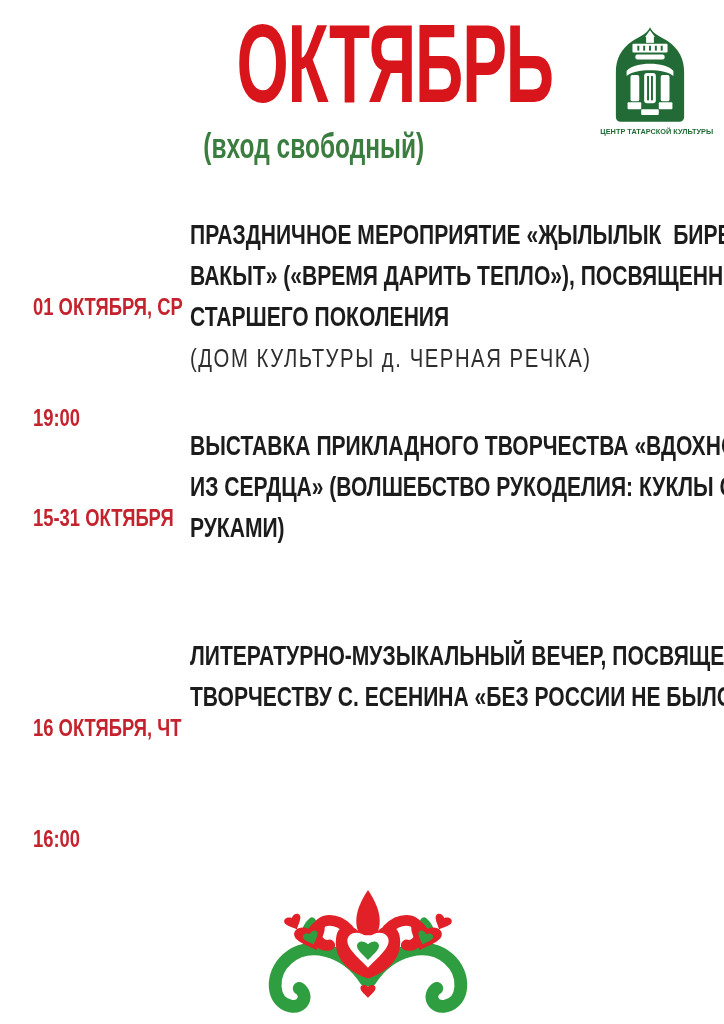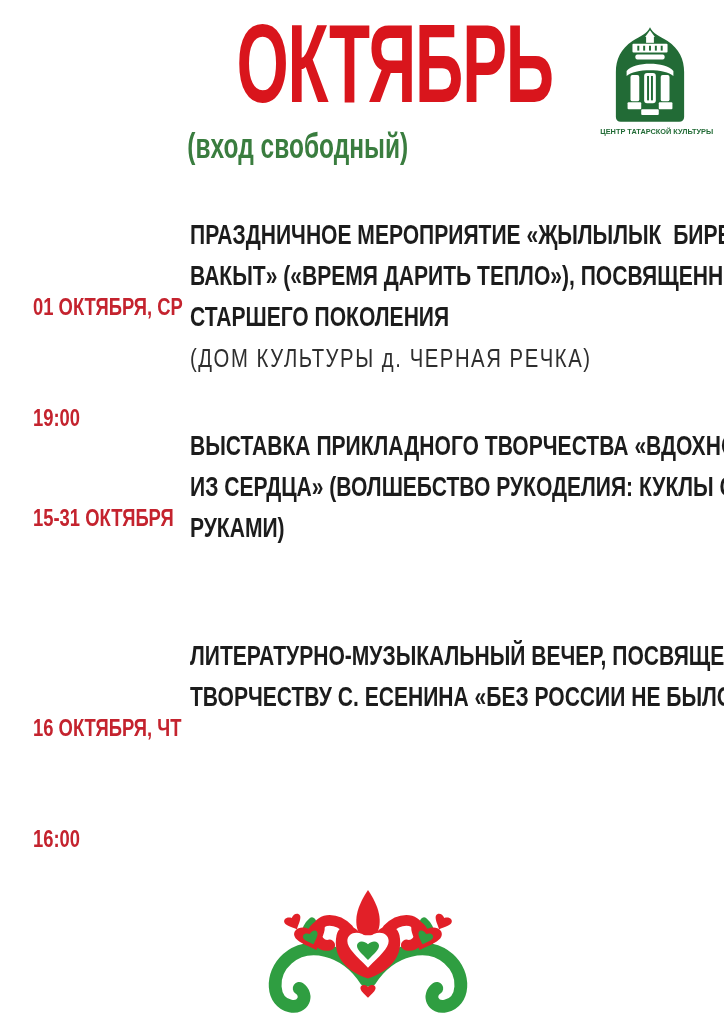--- a/index.html
+++ b/index.html
@@ -6,21 +6,21 @@
   .page{
     position:relative;width:724px;height:1024px;background:#ffffff;overflow:hidden;
     font-family:"Liberation Sans","DejaVu Sans",sans-serif;
   }
   
   .title-wrap{position:absolute;left:0;top:8px;width:724px;text-align:center;margin-left:33px;}
   .title{
     display:inline-block;font-size:112px;line-height:1;font-weight:700;letter-spacing:-2px;
     color:var(--title-red);transform:scaleX(0.6);transform-origin:center top;white-space:pre;
   }
-  .subtitle-wrap{position:absolute;left:0;top:127px;width:596px;text-align:center;}
+  .subtitle-wrap{position:absolute;left:0;top:127px;width:596px;text-align:center;padding-left:16px;}
   .subtitle{
     display:inline-block;font-size:35px;line-height:1.1;font-weight:700;
     color:var(--subtitle-green);transform:scaleX(0.7);transform-origin:center top;white-space:pre;
   }
   
   .logo{position:absolute;left:596px;top:26px;width:108px;text-align:center;}
   .logo svg{display:block;margin:0 auto;}
   .emblem-green{fill:var(--logo-green);}
   .emblem-white{fill:#ffffff;}
   .logo-caption{

